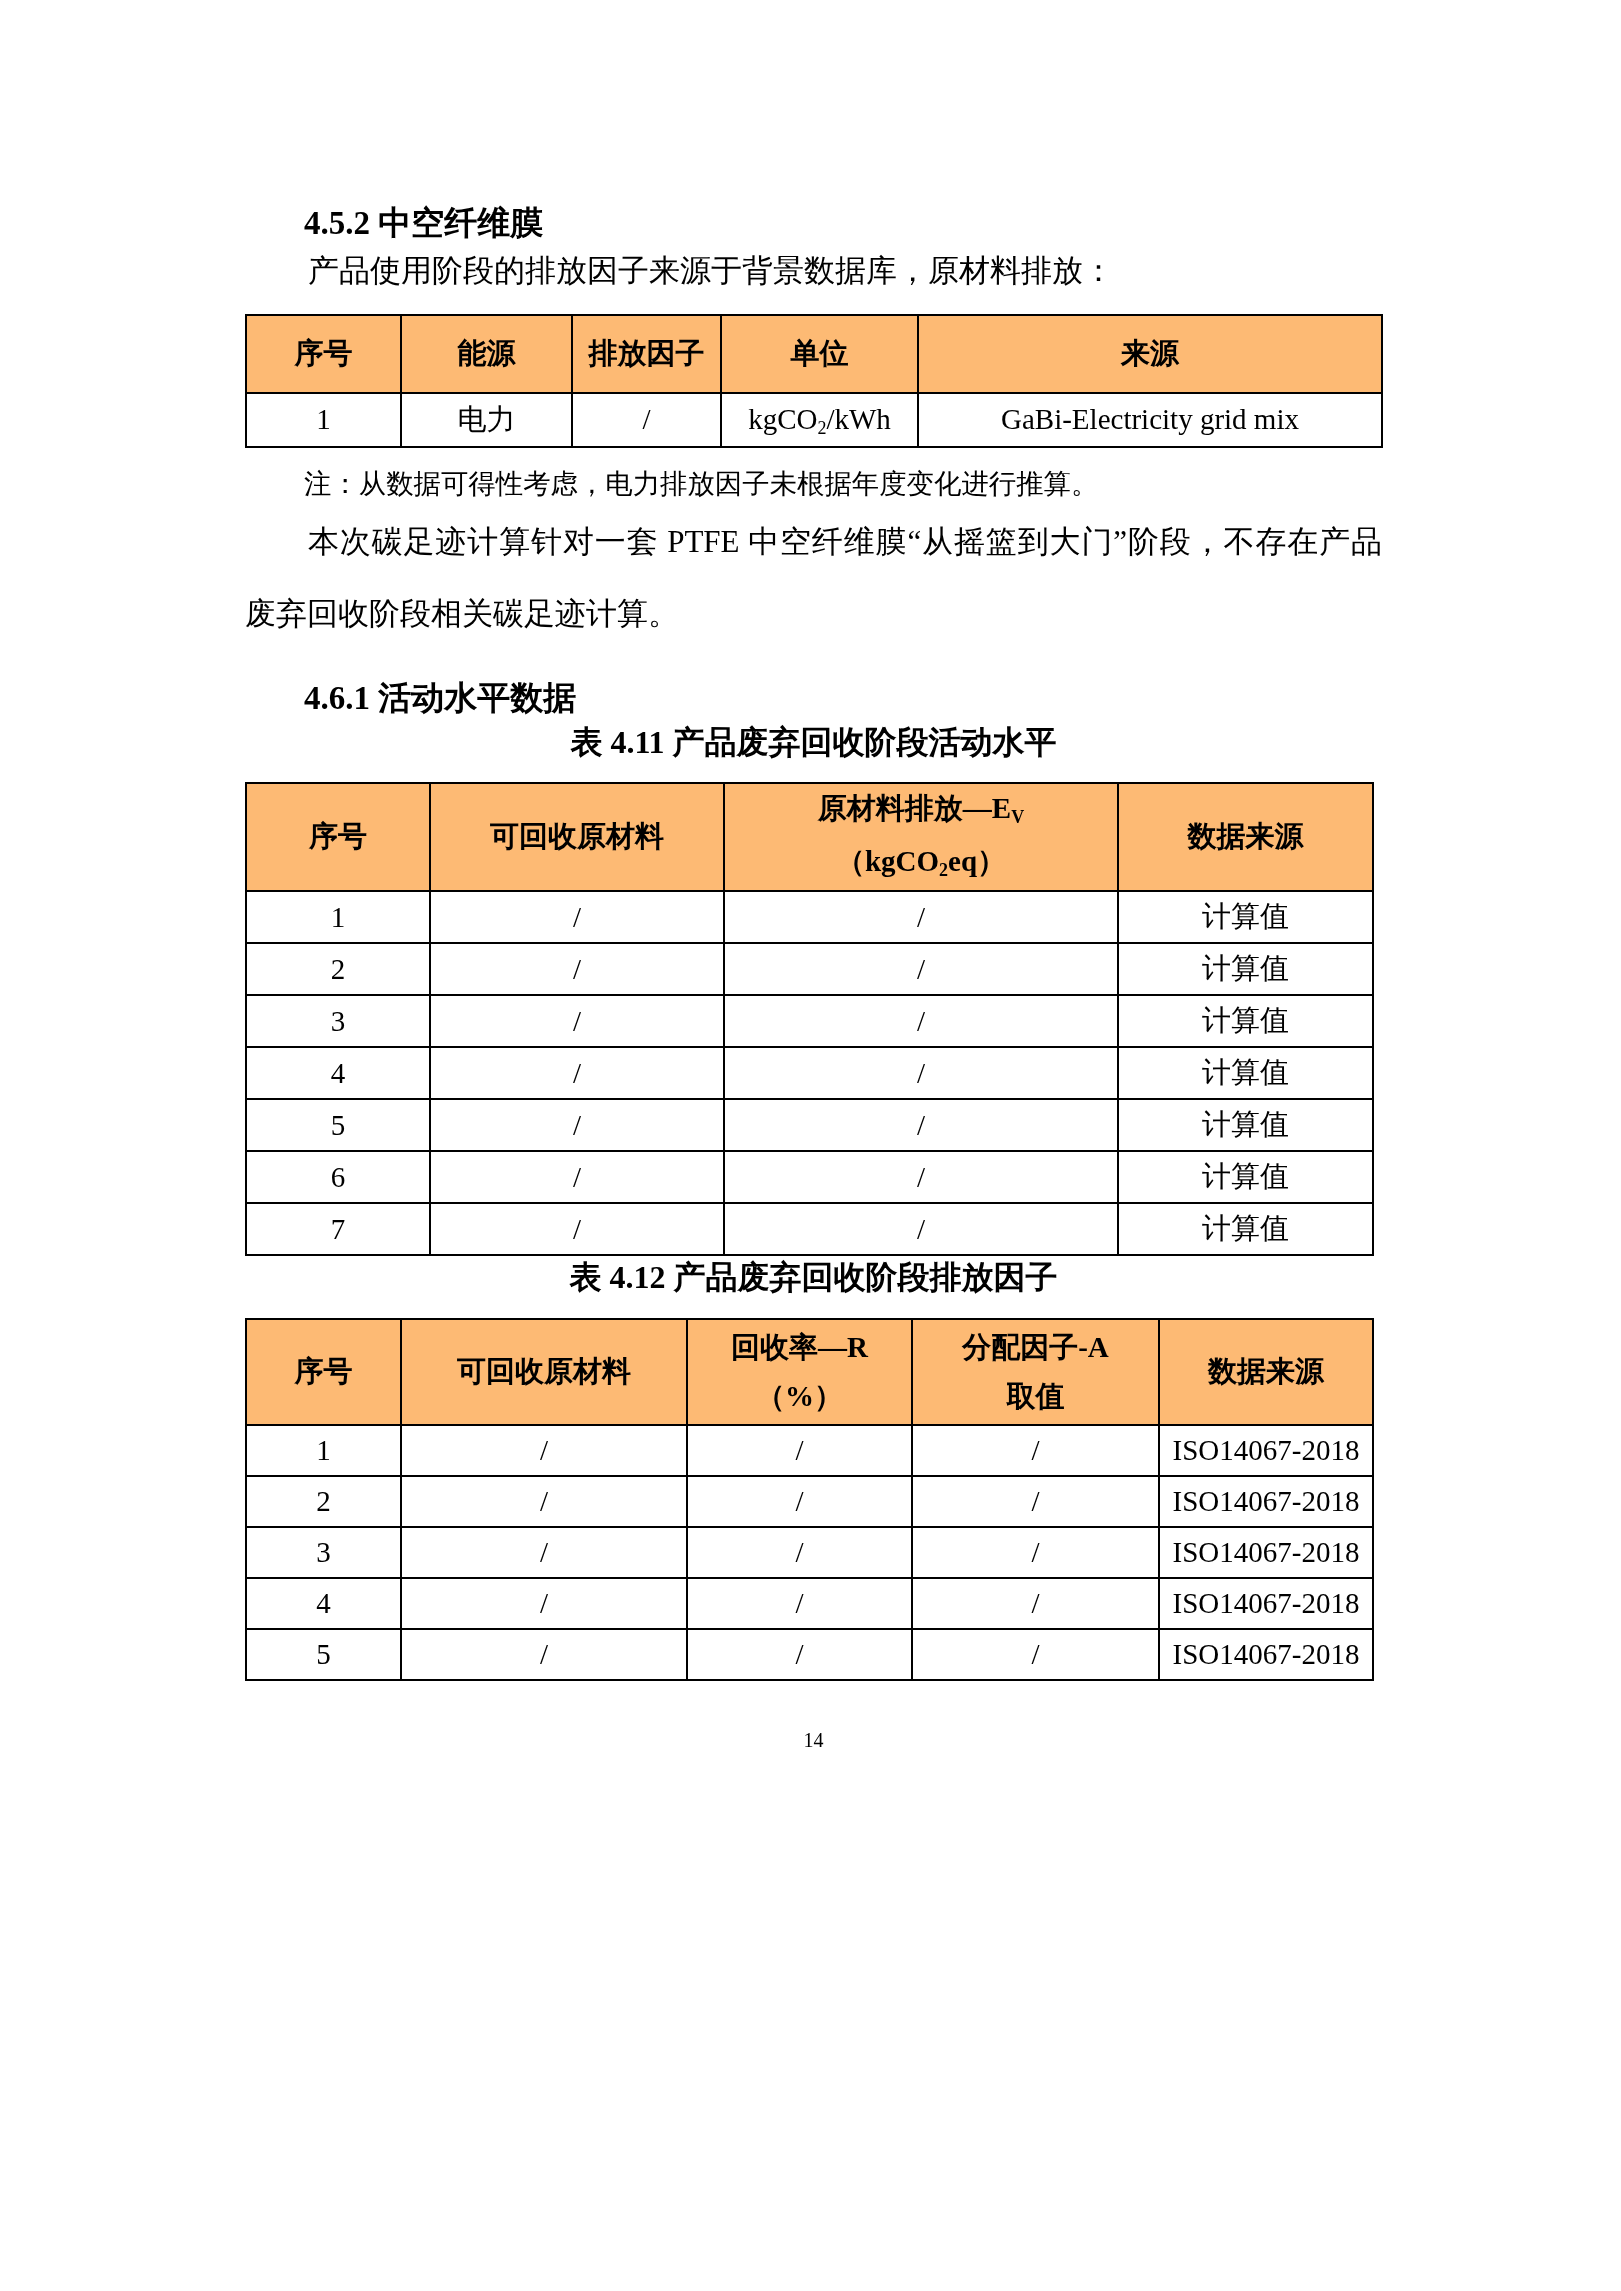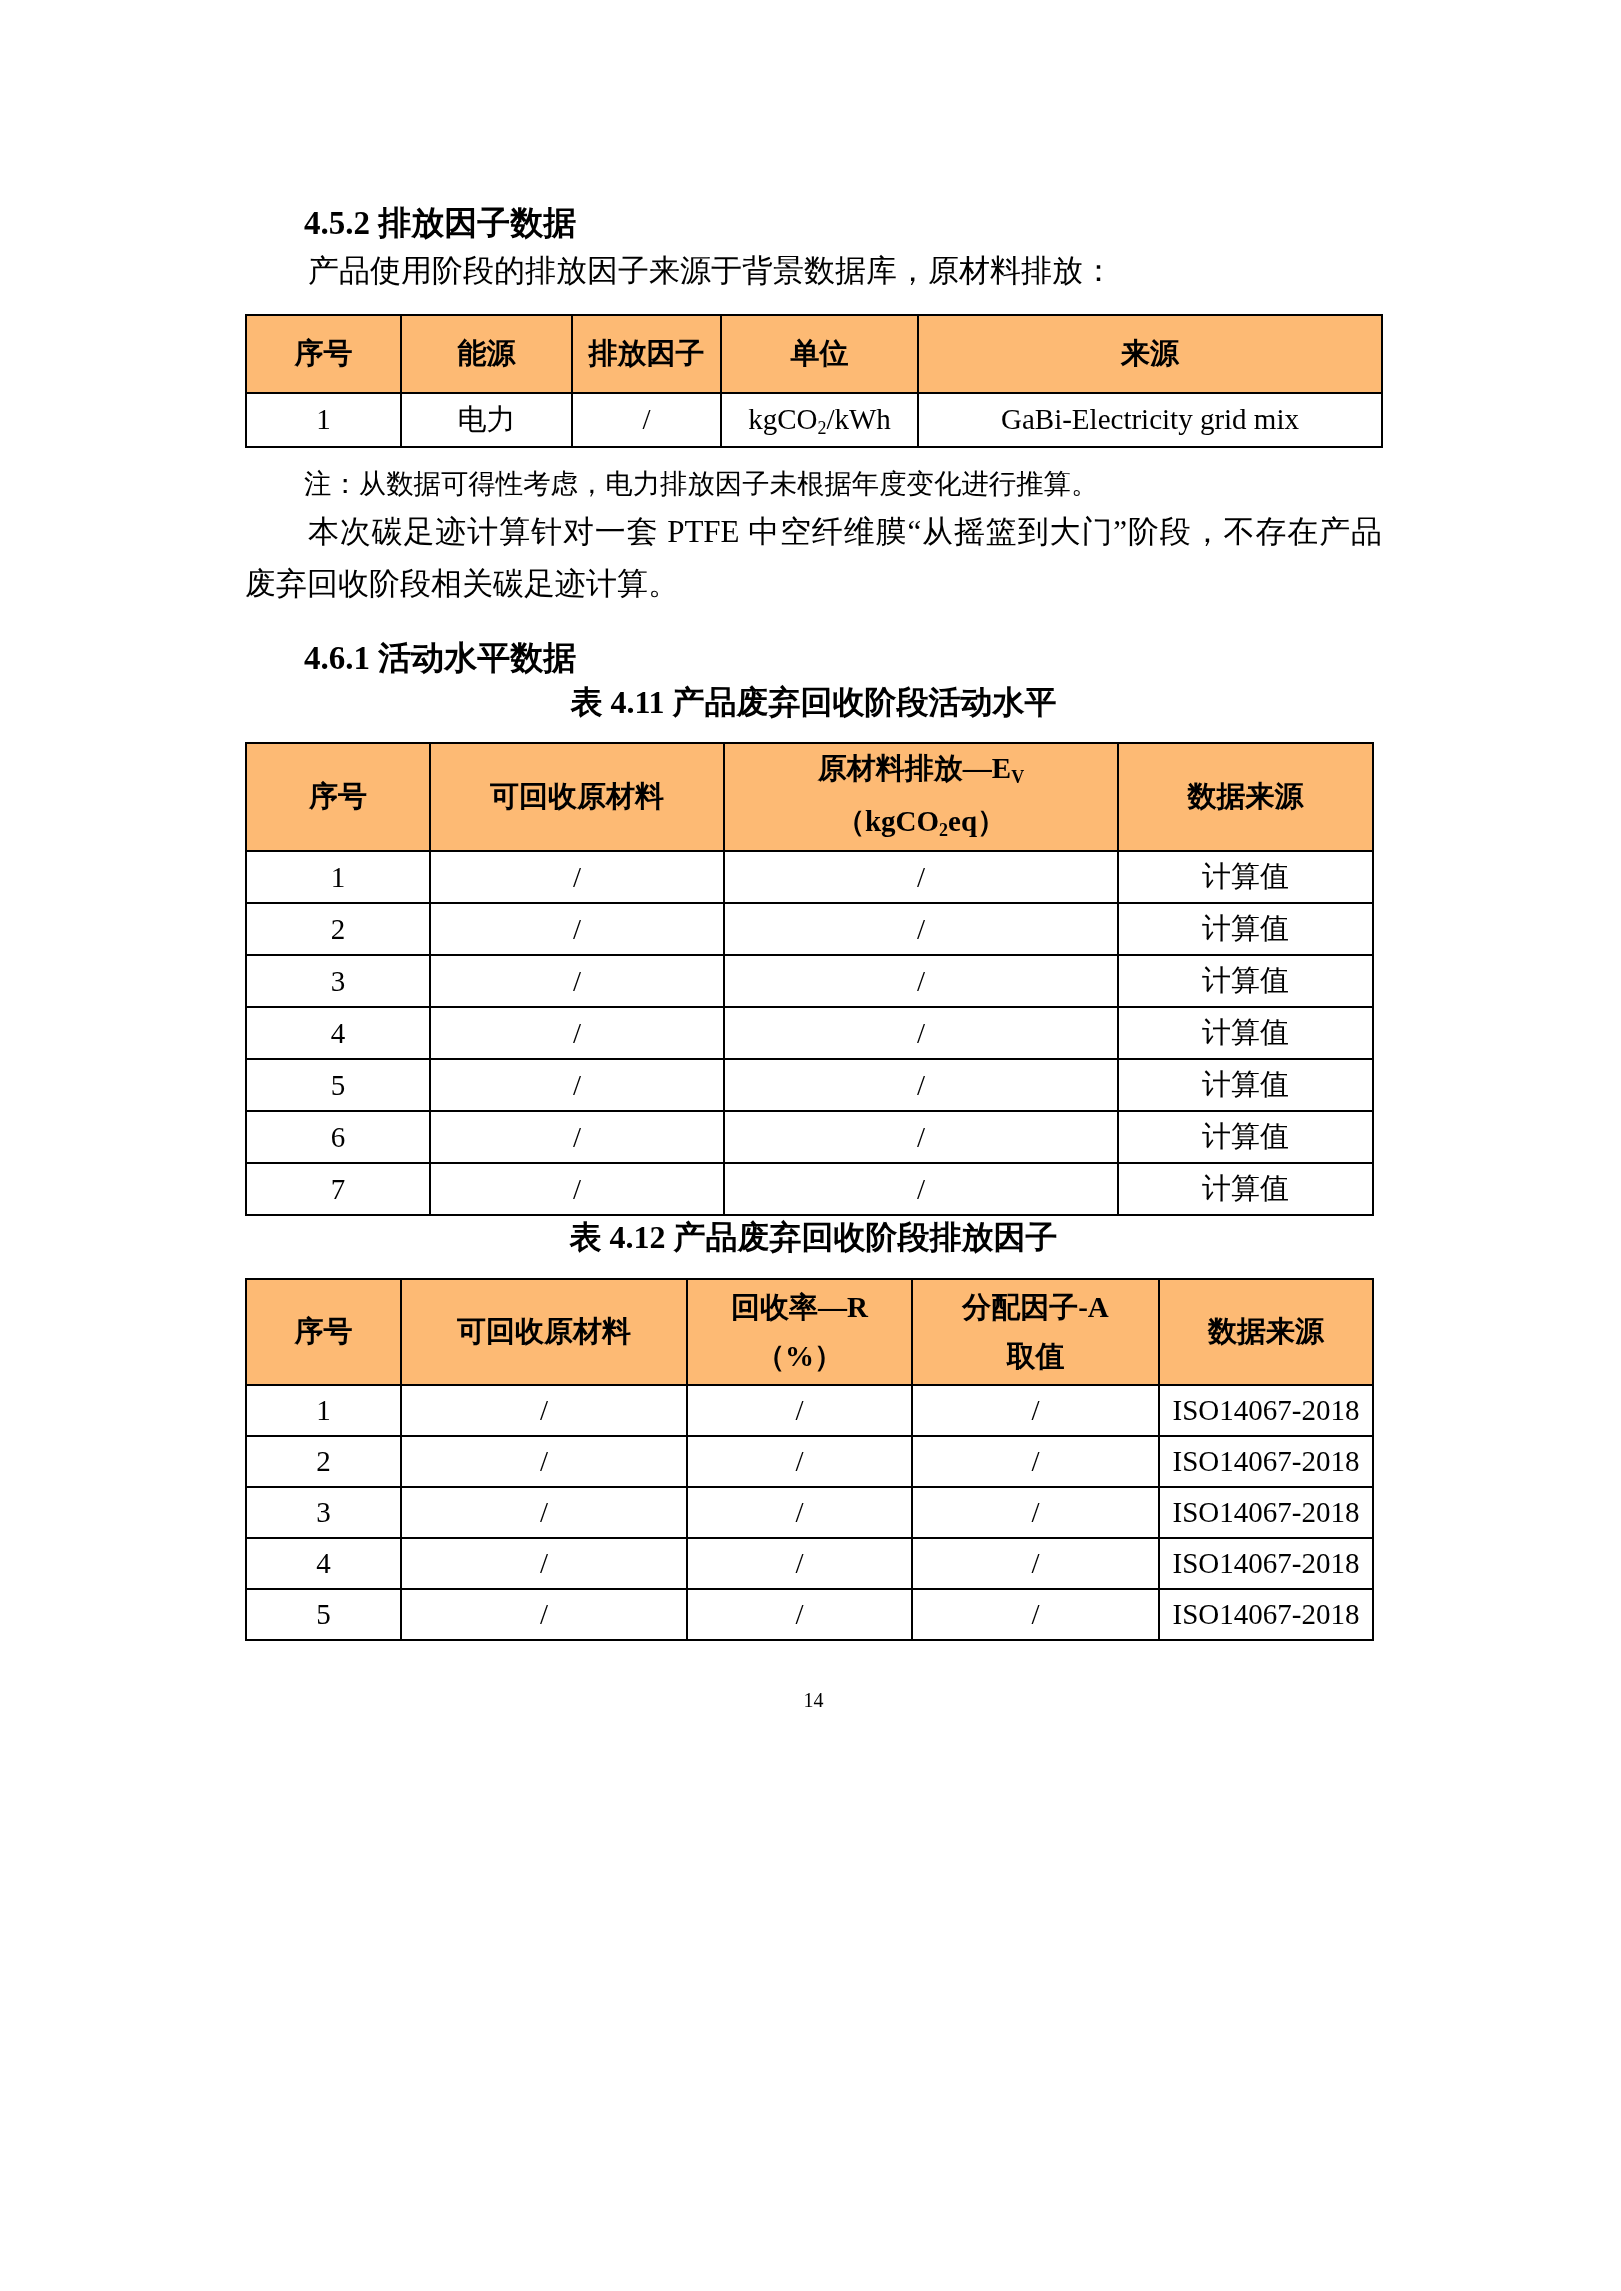--- a/index.html
+++ b/index.html
@@ -33,21 +33,21 @@
   .mt-cap411 { margin-top: 37px; }
   .mt-h462   { margin-top: 17.6px; }
   .mt-cap412 { margin-top: 37px; }
   .body-text {
     font-size: 31px;
     line-height: 49px;
     margin: 0;
     text-indent: 63px;
   }
   .body-text.two-line {
-    line-height: 52px;
+    line-height: 72px;
     text-align: justify;
   }
   .table-caption {
     font-size: 32px;
     font-weight: bold;
     text-align: center;
     line-height: 43px;
     margin: 0;
   }
   table.data-table {
@@ -96,21 +96,21 @@
     text-align: center;
     font-size: 20px;
     line-height: 33px;
   }
 </style>
 </head>
 <body>
 
 <div class="page">
 
-  <h2 class="sec-heading">4.5.2 排放因子数据</h2>
+  <h2 class="sec-heading">4.5.2 中空纤维膜</h2>
 
   <p class="body-text mt-452p">产品使用阶段的排放因子来源于背景数据库，原材料排放：</p>
 
 
   <table class="data-table t410">
     <colgroup>
       <col style="width:155px">
         <col style="width:171px">
         <col style="width:149px">
         <col style="width:197px">

